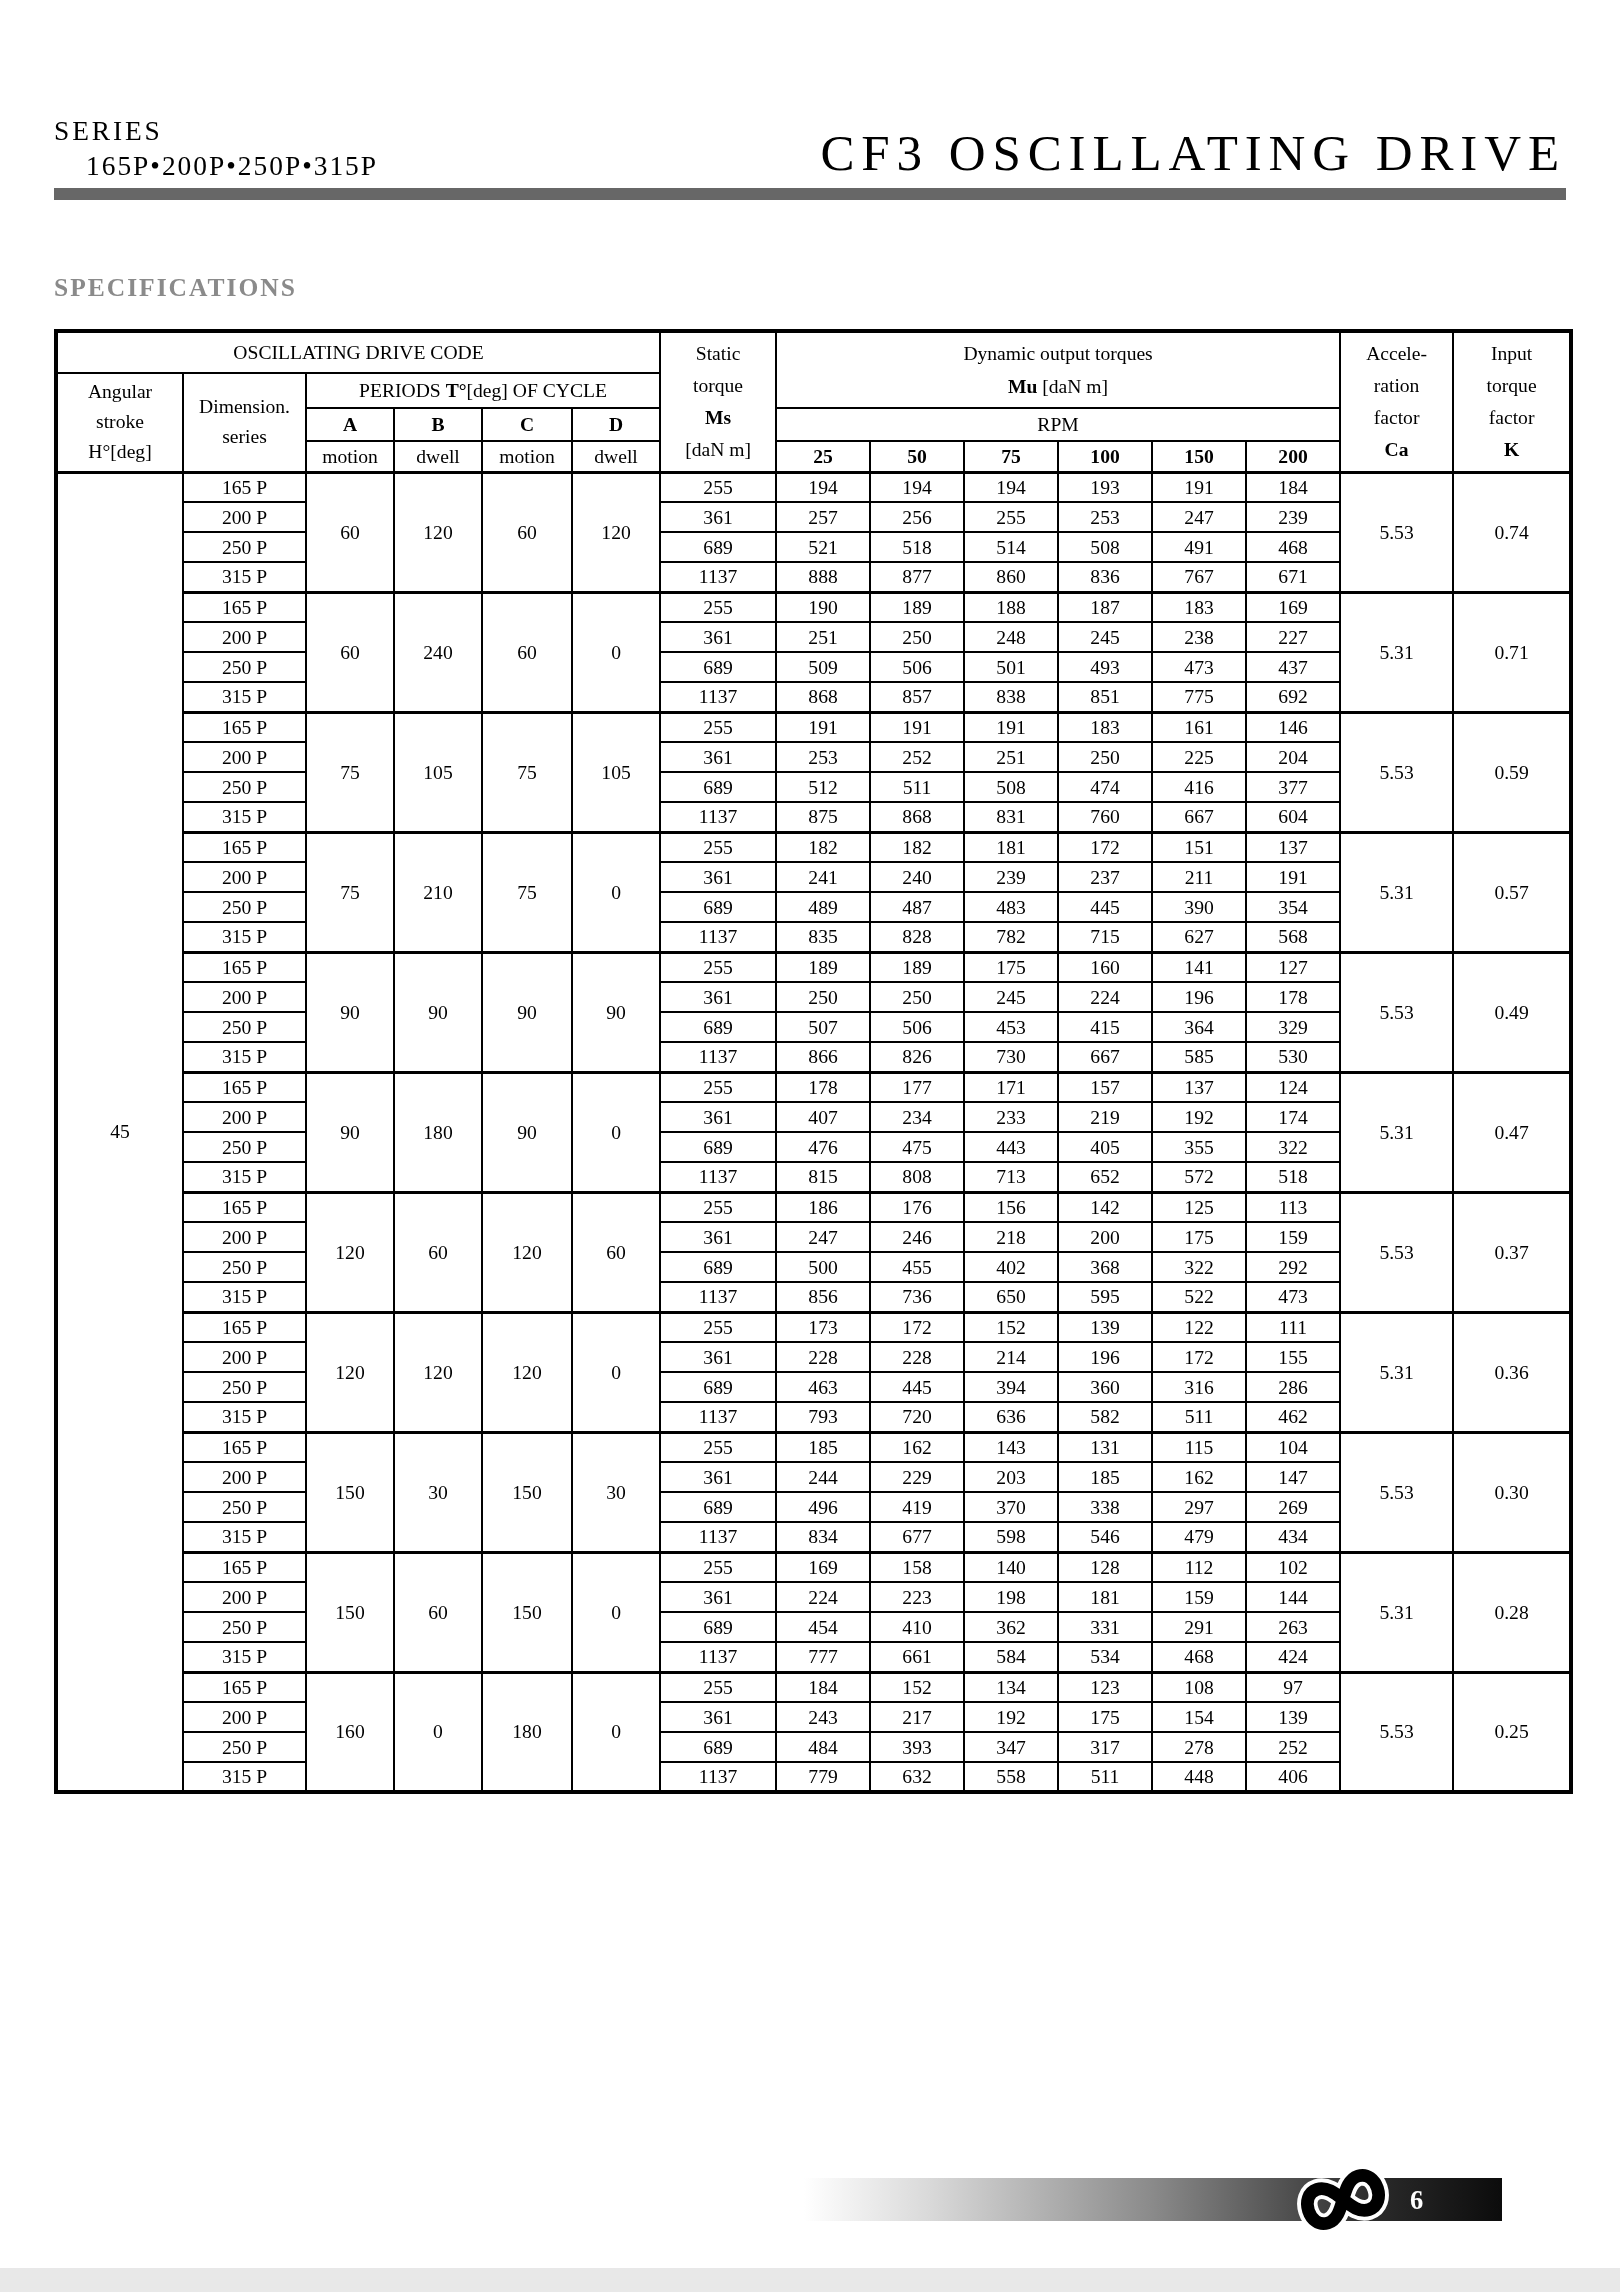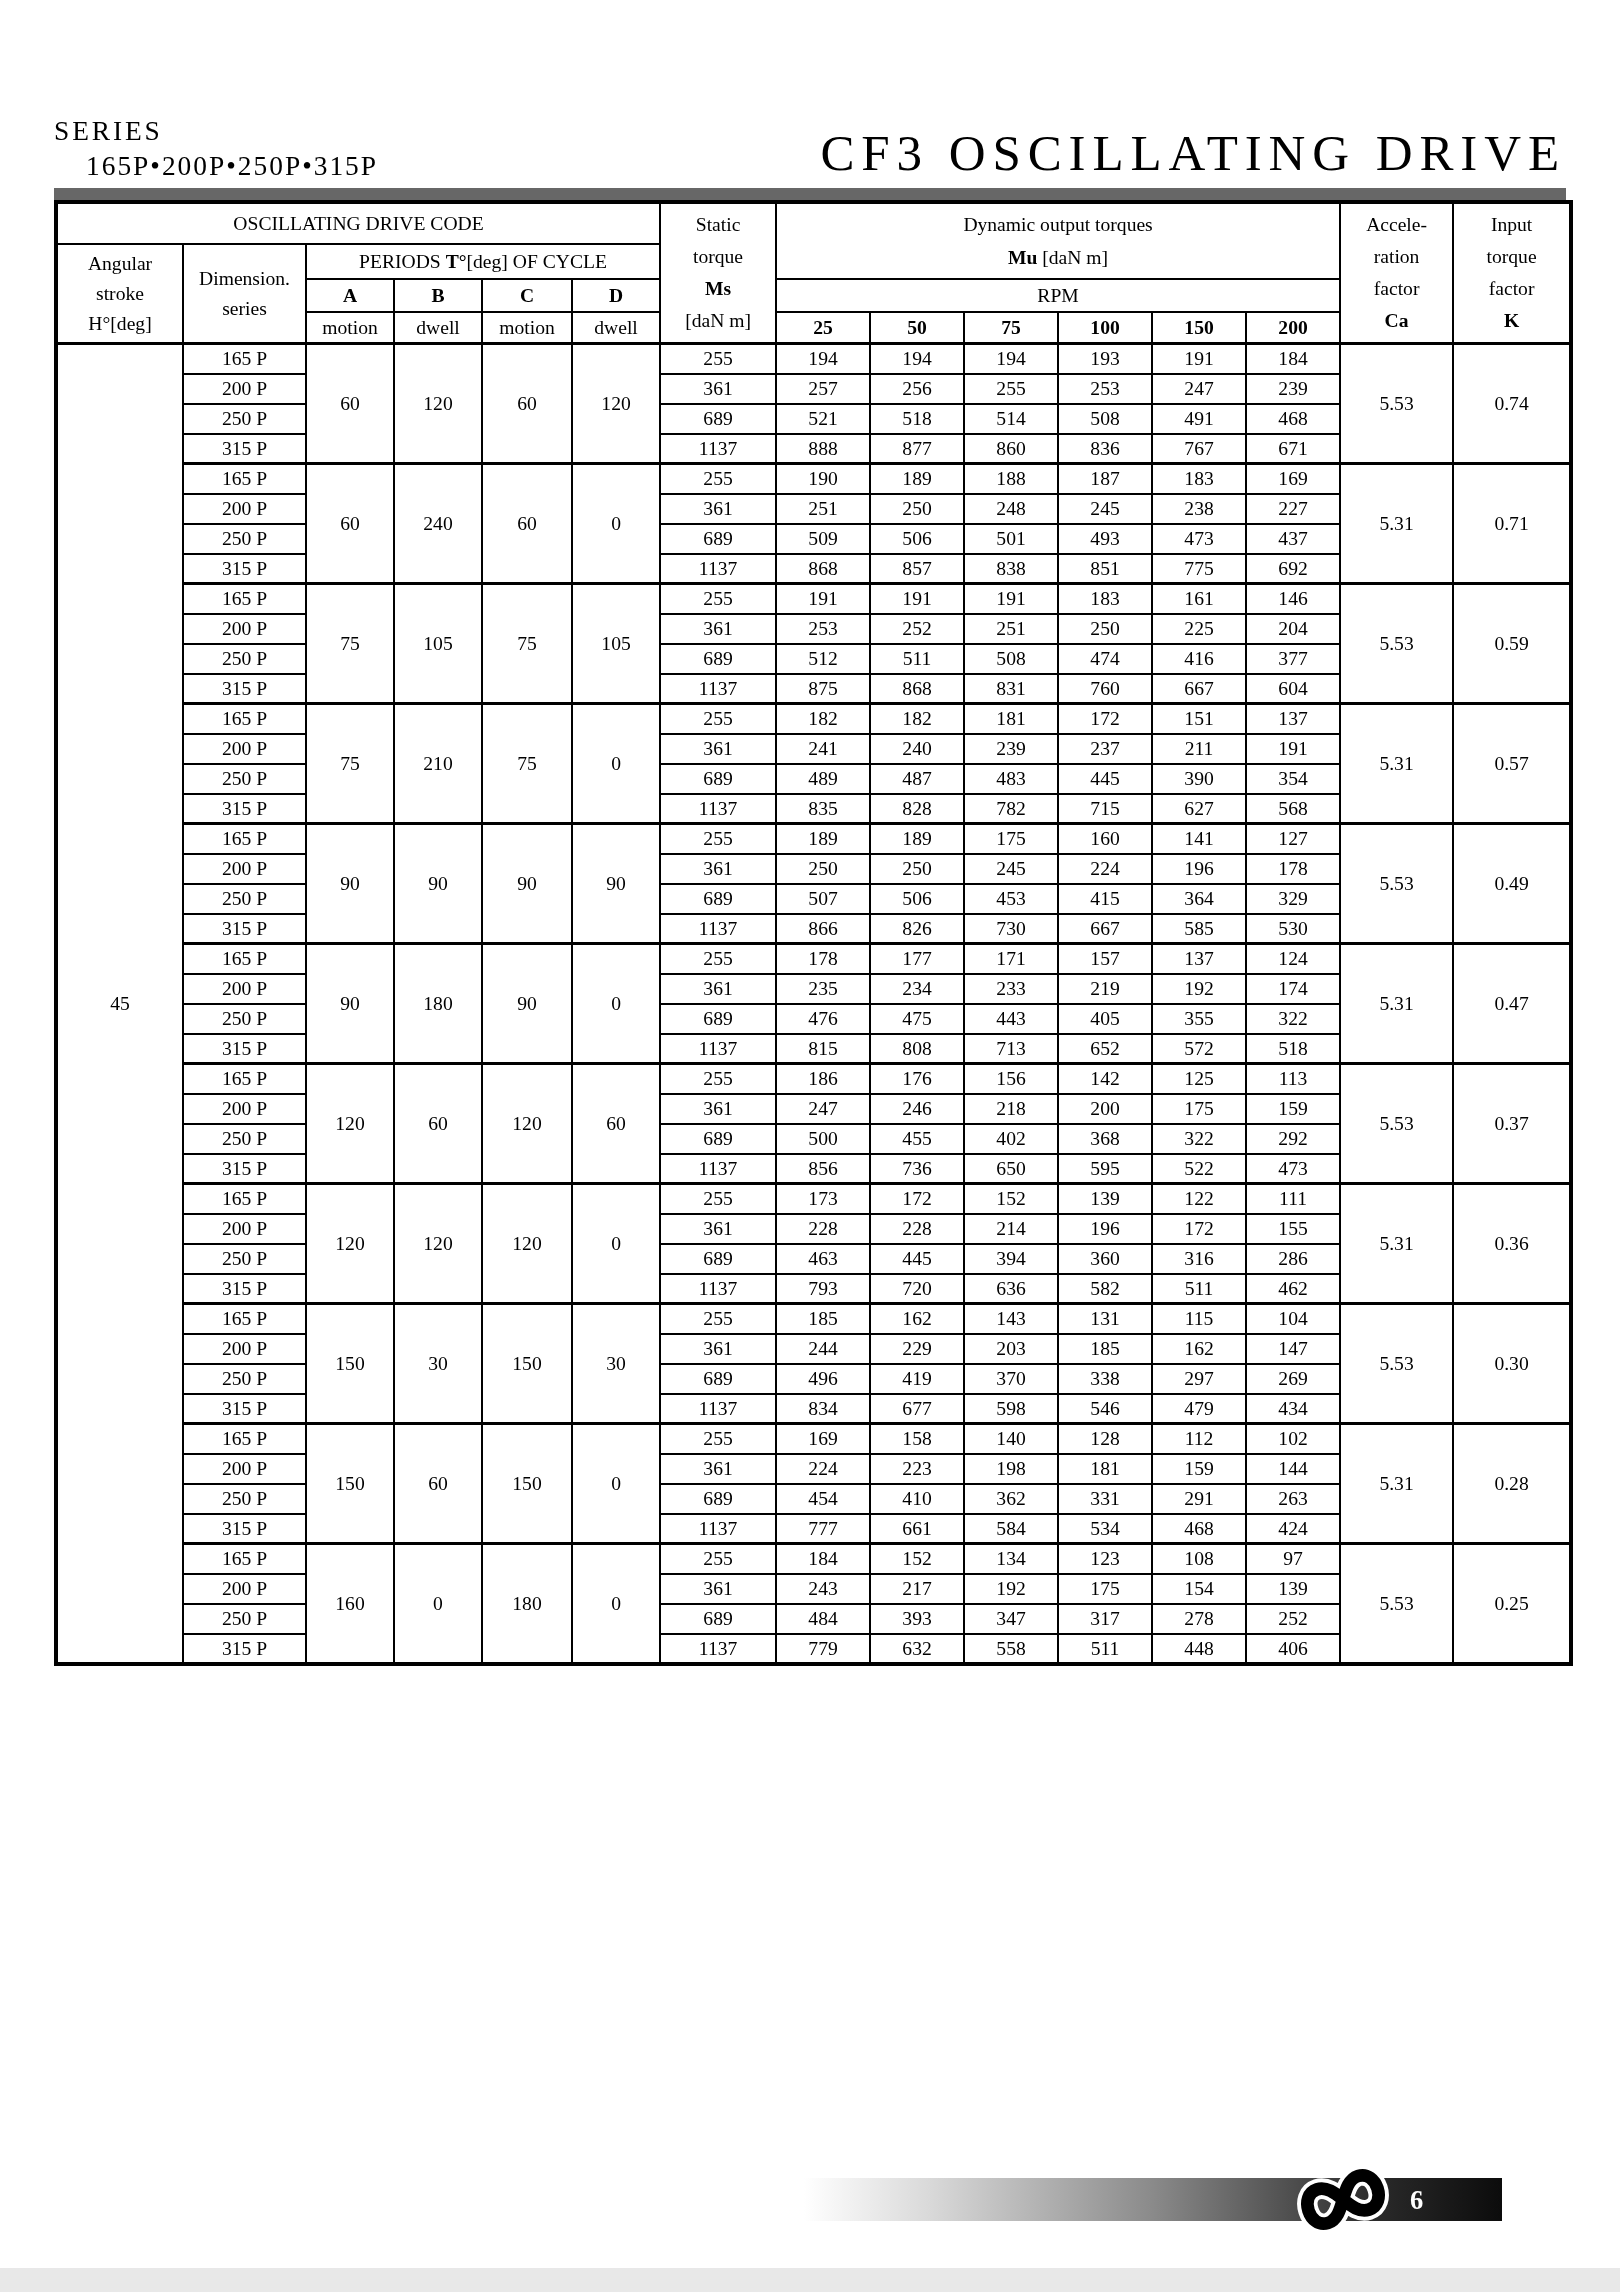--- a/index.html
+++ b/index.html
@@ -55,20 +55,21 @@
 
   <header class="masthead">
     <div>
       <div class="series-label">SERIES</div>
       <div class="series-models">165P•200P•250P•315P</div>
     </div>
     <h1 class="doc-title">CF3 OSCILLATING DRIVE</h1>
   </header>
   <div class="rule"></div>
 
+  <h2 class="spec-title">SPECIFICATIONS</h2>
 
   <table class="spec-table">
     <colgroup>
       <col style="width:127px">
         <col style="width:123px">
       <col style="width:88px">
         <col style="width:88px">
         <col style="width:90px">
         <col style="width:88px">
       <col style="width:116px">
@@ -383,21 +384,21 @@
           <td class="num-cell rpm-cell">171</td>
           <td class="num-cell rpm-cell">157</td>
           <td class="num-cell rpm-cell">137</td>
           <td class="num-cell rpm-cell">124</td>
           <td class="factor-cell" rowspan="4">5.31</td>
           <td class="factor-cell" rowspan="4">0.47</td>
         </tr>
         <tr>
           <td class="series-cell">200 P</td>
           <td class="num-cell ms-cell">361</td>
-          <td class="num-cell rpm-cell">235</td>
+          <td class="num-cell rpm-cell">407</td>
           <td class="num-cell rpm-cell">234</td>
           <td class="num-cell rpm-cell">233</td>
           <td class="num-cell rpm-cell">219</td>
           <td class="num-cell rpm-cell">192</td>
           <td class="num-cell rpm-cell">174</td>
         </tr>
         <tr>
           <td class="series-cell">250 P</td>
           <td class="num-cell ms-cell">689</td>
           <td class="num-cell rpm-cell">476</td>

